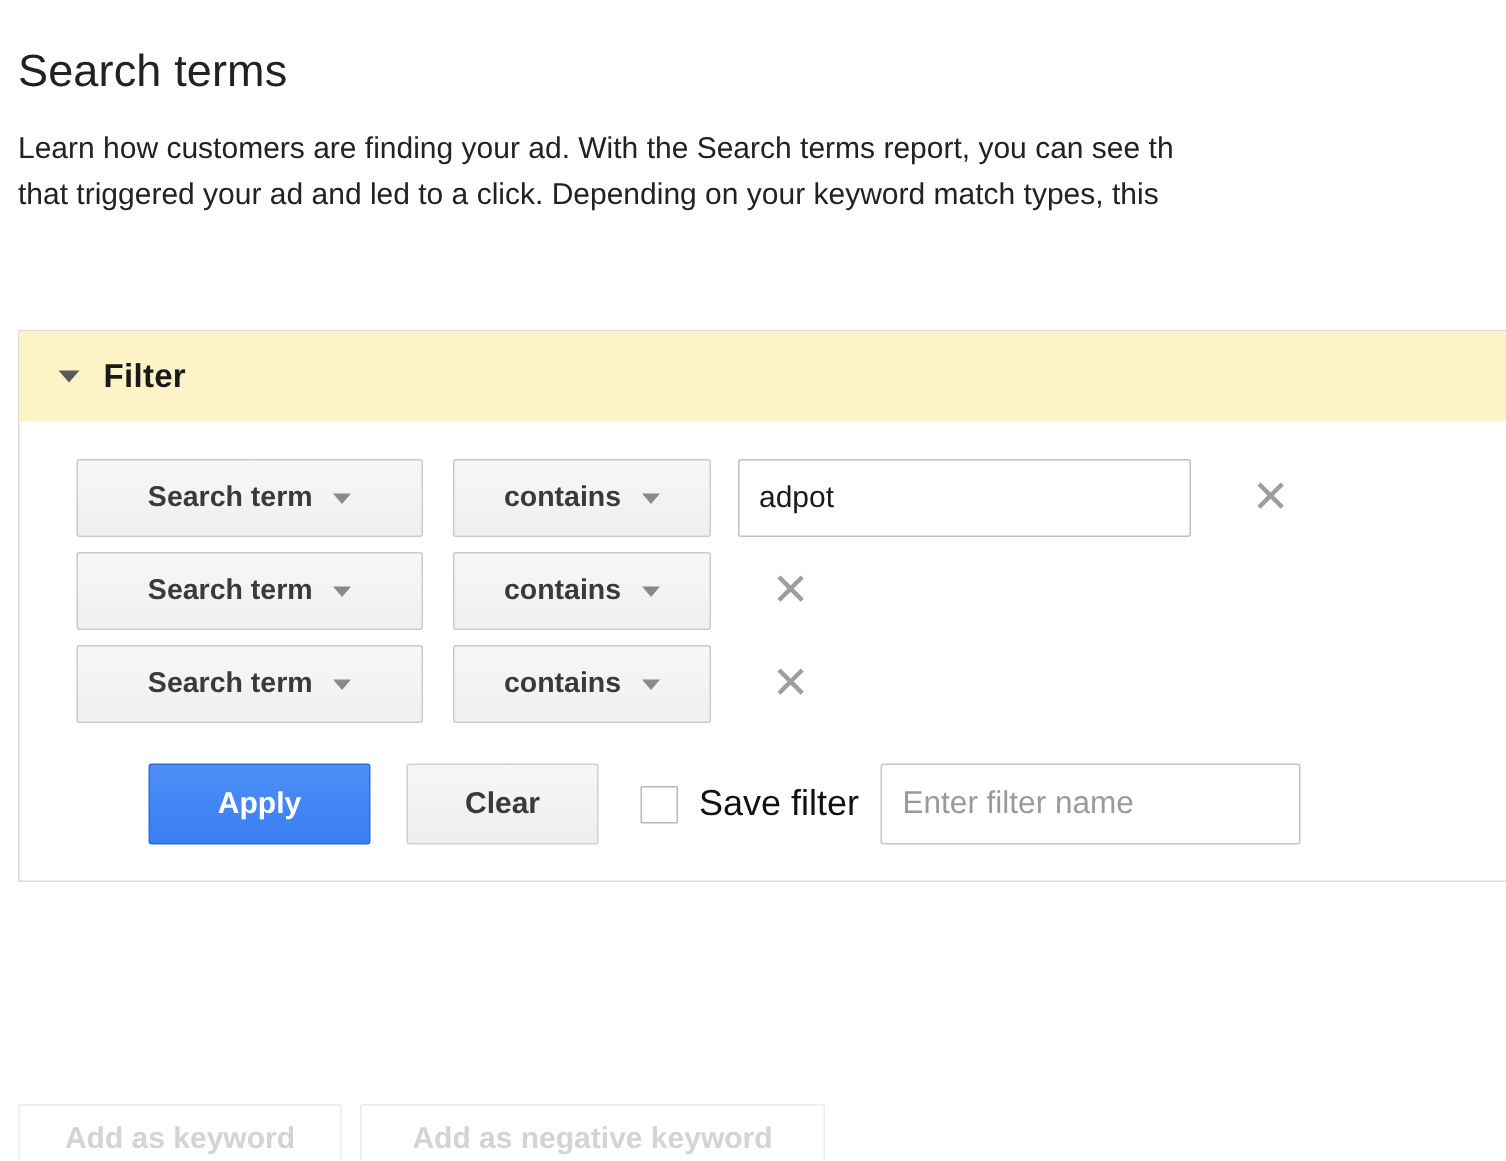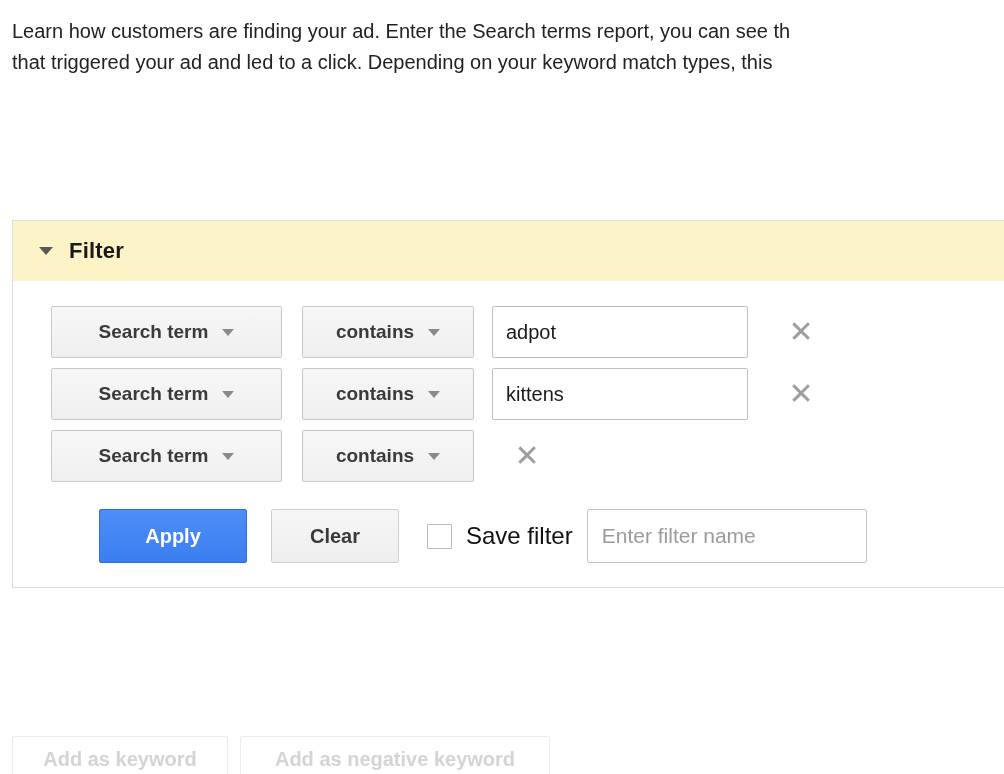--- a/index.html
+++ b/index.html
@@ -114,21 +114,21 @@
   .select-caret {
     width: 0;
     height: 0;
     border-left: 6px solid transparent;
     border-right: 6px solid transparent;
     border-top: 7px solid #8a8a8a;
     margin-left: 14px;
   }
 
   .value-input {
-    width: 256px;
+    width: 302px;
     height: 52px;
     margin-left: 18px;
     border: 1px solid #c0c0c0;
     border-radius: 2px;
     background: #ffffff;
     font-family: "Liberation Sans", sans-serif;
     font-size: 20px;
     color: #1a1a1a;
     padding: 0 13px;
     box-sizing: border-box;
@@ -259,23 +259,24 @@
     user-select: none;
   }
   .btn-add-keyword { width: 216px; }
   .btn-add-negative { width: 310px; margin-left: 12px; }
 </style>
 </head>
 <body>
 
 <div class="page-wrap">
 
+  <h1 class="page-title">Search terms</h1>
 
   <p class="page-desc">
-    <span>Learn how customers are finding your ad. Enter the Search terms report, you can see th</span>
+    <span>Learn how customers are finding your ad. With the Search terms report, you can see th</span>
     <span class="line2">that triggered your ad and led to a click. Depending on your keyword match types, this</span>
   </p>
 
   <div class="filter-panel">
 
     <div class="filter-header">
       <span class="disclosure-triangle"></span>
       <span class="filter-header-label">Filter</span>
     </div>
 
@@ -296,21 +297,20 @@
 
       <div class="filter-row">
         <div class="select-btn select-field">
           <span>Search term</span>
           <span class="select-caret"></span>
         </div>
         <div class="select-btn select-op">
           <span>contains</span>
           <span class="select-caret"></span>
         </div>
-        <input class="value-input" type="text" value="kittens" style="">
         <div class="remove-x">✕</div>
       </div>
 
       <div class="filter-row">
         <div class="select-btn select-field">
           <span>Search term</span>
           <span class="select-caret"></span>
         </div>
         <div class="select-btn select-op">
           <span>contains</span>

